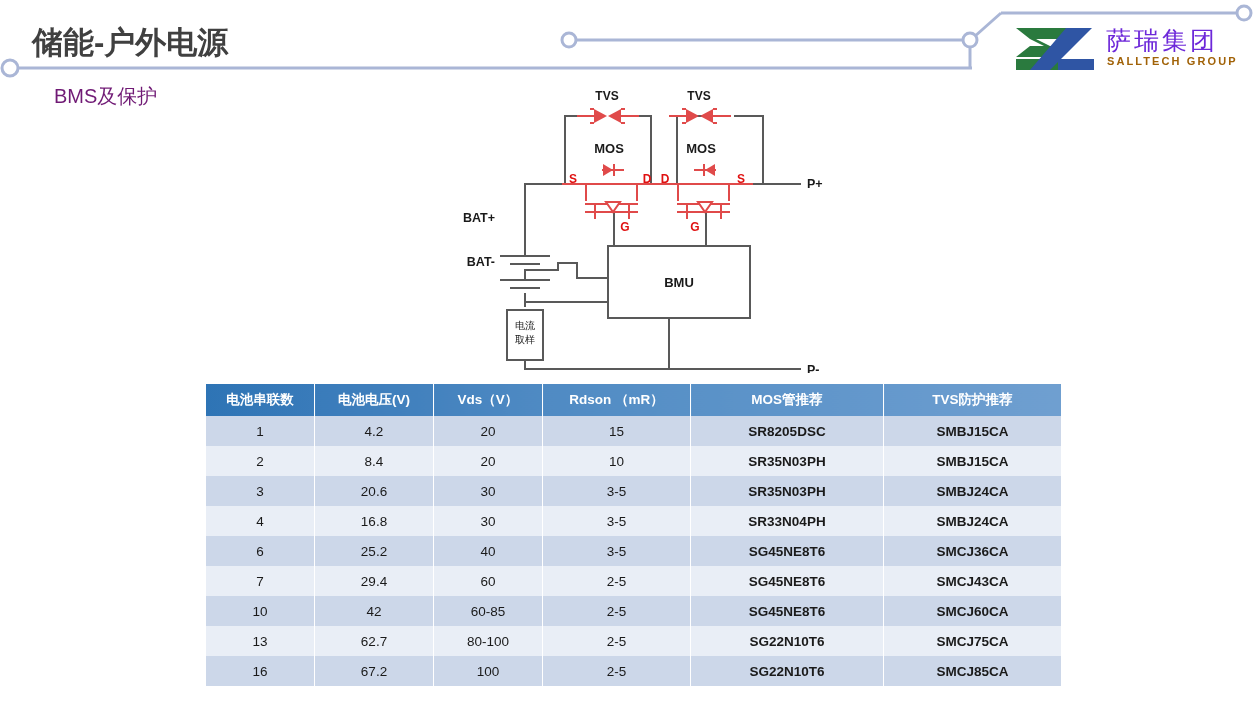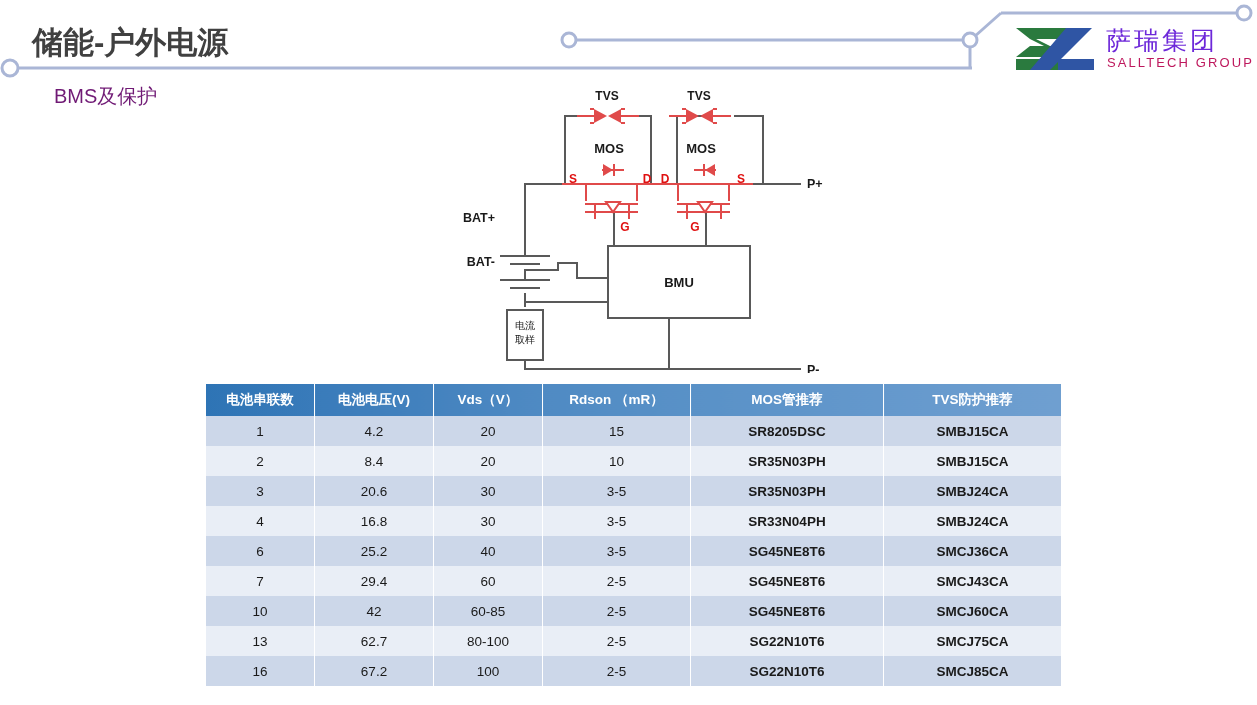--- a/index.html
+++ b/index.html
@@ -25,21 +25,21 @@
   
   .logo{position:absolute;left:1014px;top:24px;width:236px;height:52px;}
   .logo-mark{position:absolute;left:0;top:2px;width:82px;height:46px;}
   .logo-cn{
     position:absolute;left:92px;top:0px;
     font-size:25px;font-weight:normal;color:#6d28d9;
     letter-spacing:3px;white-space:nowrap;
   }
   .logo-en{
     position:absolute;left:93px;top:31px;
-    font-size:13px;font-weight:normal;color:#be185d;
+    font-size:11px;font-weight:bold;color:#a16207;
     letter-spacing:2.1px;white-space:nowrap;
   }
 
   
   .circuit{position:absolute;left:455px;top:88px;width:400px;height:285px;}
   .circuit text{font-family:"Liberation Sans","DejaVu Sans",sans-serif;}
 
   
   .tbl-wrap{position:absolute;left:206px;top:384px;width:838px;}
   table.spec{border-collapse:collapse;width:838px;table-layout:fixed;}

